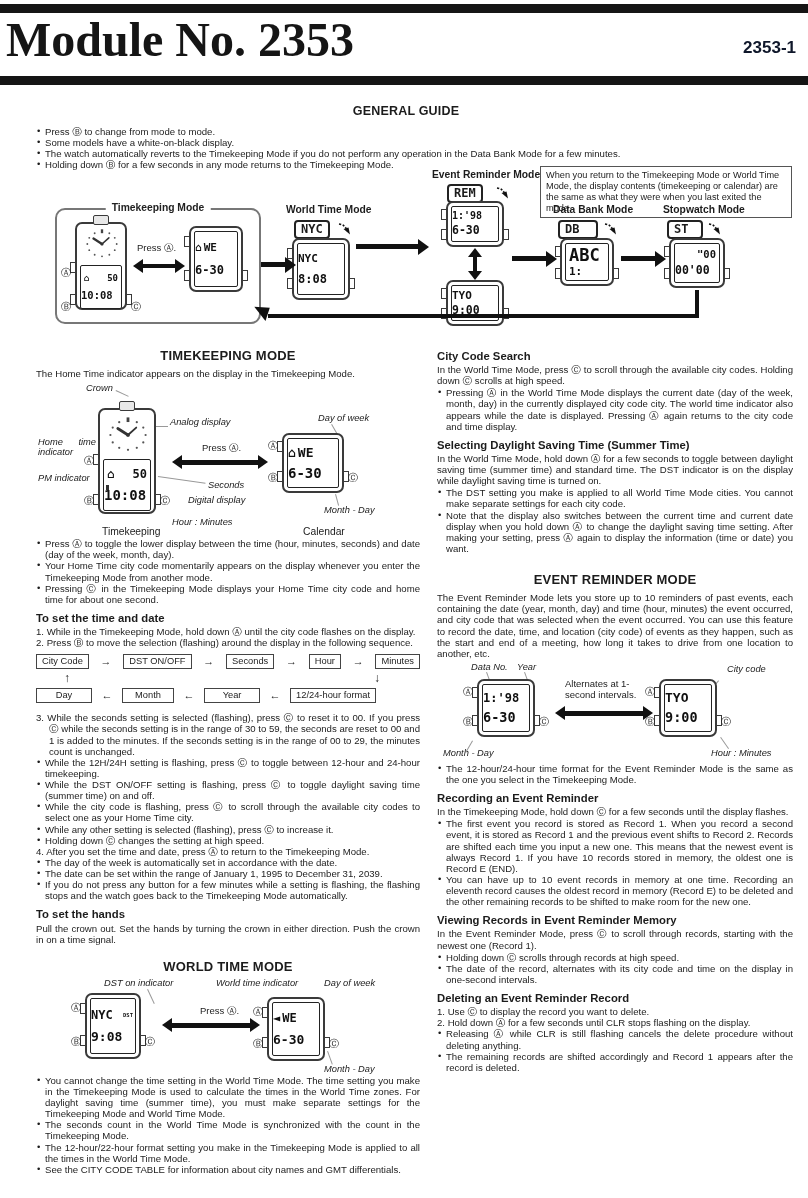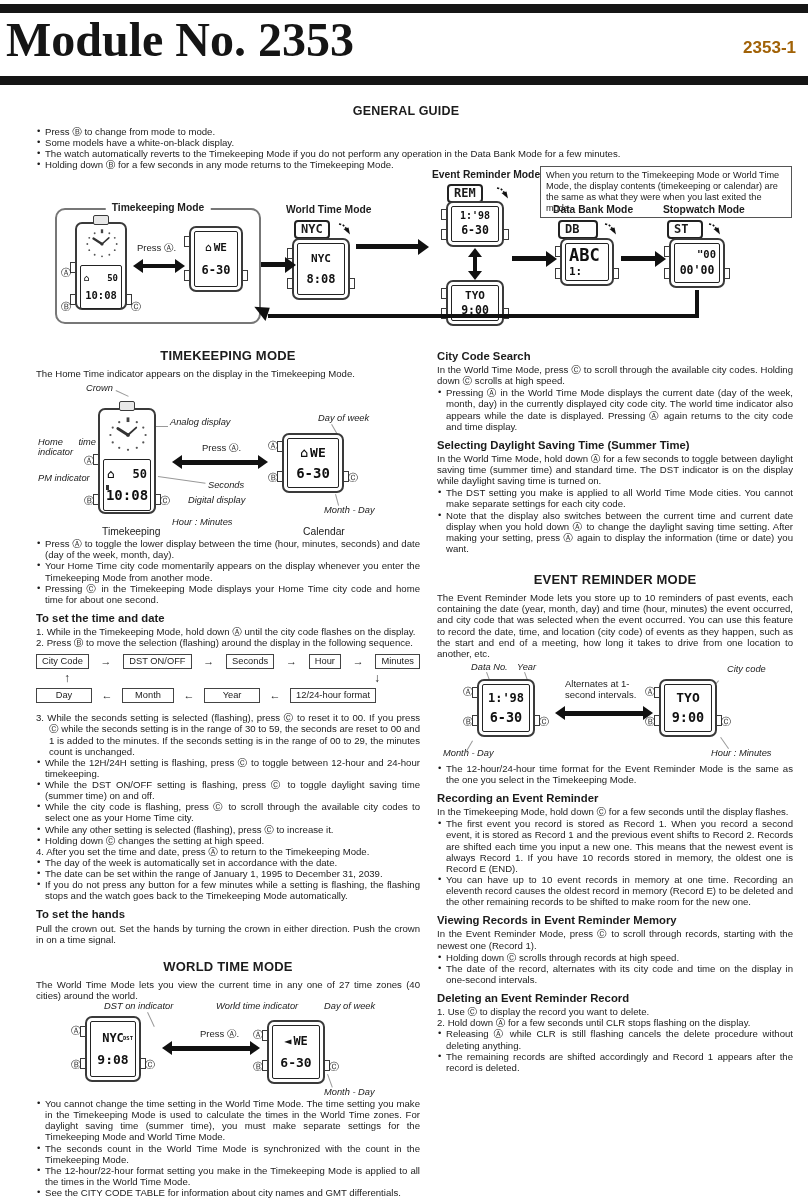--- a/index.html
+++ b/index.html
@@ -1,42 +1,42 @@
 <!DOCTYPE html>
 <html><head>
 <meta charset="utf-8">
 <style>
   html,body{margin:0;padding:0;background:#888;}
   .page{position:relative;width:808px;height:1198px;background:#fff;margin:0 auto;overflow:hidden;
         font-family:"Liberation Sans",sans-serif;color:#1c1c1c;}
   .bar{position:absolute;left:0;width:808px;height:9px;background:#151515;}
   .title{position:absolute;left:6px;top:12px;font-family:"Liberation Serif",serif;font-weight:bold;
          font-size:48px;letter-spacing:0;color:#151515;white-space:nowrap;}
-  .docnum{position:absolute;right:12px;top:38px;font-weight:bold;font-size:17px;color:#a16207;}
+  .docnum{position:absolute;right:12px;top:38px;font-weight:bold;font-size:17px;color:#0f172a;}
 
   .h-sec{font-size:13px;font-weight:bold;text-align:center;margin:0 0 5px;letter-spacing:.2px;}
   .h-sub{font-size:11.3px;font-weight:bold;margin:7px 0 1px;}
   .bodytxt{font-size:9.6px;line-height:1.16;text-align:justify;}
   .bodytxt p{margin:0 0 1px;}
   ul{list-style:none;margin:0 0 2px;padding:0;}
   li{position:relative;margin:0;}
   li.dot{padding-left:9px;}
   li.dot:before{content:"\2022";position:absolute;left:1px;top:-1px;}
   li.num{padding-left:13px;text-indent:-13px;}
 
   .gg-wrap{position:absolute;left:36px;top:104px;width:740px;}
   .notebox{position:absolute;left:540px;top:2px;width:252px;border:1.5px solid #555;
            background:#fff;padding:3px 5px;font-size:9.2px;line-height:1.2;text-align:left;box-sizing:border-box;}
 
   .modes{position:absolute;left:0;top:164px;width:808px;height:188px;}
   .modelabel{position:absolute;font-weight:bold;font-size:10.3px;white-space:nowrap;}
 
   .watch{position:absolute;background:#fff;border:2px solid #3a3a3a;border-radius:7px;padding:3px;box-sizing:border-box;}
   .lcd{width:100%;height:100%;border:1.5px solid #222;border-radius:2px;box-sizing:border-box;
-       display:flex;flex-direction:column;justify-content:space-evenly;align-items:center;
+       display:flex;flex-direction:column;justify-content:space-evenly;
        font-family:"DejaVu Sans Mono",monospace;font-weight:bold;color:#111;background:#fff;overflow:hidden;position:relative;}
   .ln{line-height:1;white-space:nowrap;display:flex;align-items:center;gap:2px;}
   .ln.sp{width:100%;justify-content:space-between;padding:0 3px;box-sizing:border-box;}
   .ln.right{width:100%;justify-content:flex-end;padding:0 3px;box-sizing:border-box;}
   .ln.left{width:100%;justify-content:flex-start;padding:0 3px;box-sizing:border-box;}
   .nub{position:absolute;width:4px;height:9px;border:1.5px solid #3a3a3a;background:#fff;}
   .nub.l{left:-7px;}.nub.r{right:-7px;}
   .blab{position:absolute;font-size:10px;color:#222;line-height:1;}
   .crown{position:absolute;top:-9px;left:50%;transform:translateX(-50%);width:14px;height:8px;
          border:1.5px solid #3a3a3a;border-radius:2px;background:#e8e8e8;}
@@ -368,21 +368,20 @@
       <li class="num">4. After you set the time and date, press Ⓐ to return to the Timekeeping Mode.</li>
       <li class="dot">The day of the week is automatically set in accordance with the date.</li>
       <li class="dot">The date can be set within the range of January 1, 1995 to December 31, 2039.</li>
       <li class="dot">If you do not press any button for a few minutes while a setting is flashing, the flashing stops and the watch goes back to the Timekeeping Mode automatically.</li>
     </ul>
 
     <div class="h-sub">To set the hands</div>
     <p>Pull the crown out. Set the hands by turning the crown in either direction. Push the crown in on a time signal.</p>
 
     <div class="h-sec" style="margin-top:14px">WORLD TIME MODE</div>
-    <p>The World Time Mode lets you view the current time in any one of 27 time zones (40 cities) around the world.</p>
 
     <div class="diagram" style="height:96px">
       <div class="ital" style="left:68px;top:0">DST on indicator</div>
       <div class="ital" style="left:180px;top:0">World time indicator</div>
       <div class="ital" style="left:288px;top:0">Day of week</div>
       <div class="lead" style="left:112px;top:10px;width:16px;transform:rotate(65deg)"></div>
 
       <div class="watch" style="left:49px;top:14px;width:56px;height:66px">
         <div class="nub l" style="top:8px"></div>
         <div class="nub l" style="top:40px"></div>

